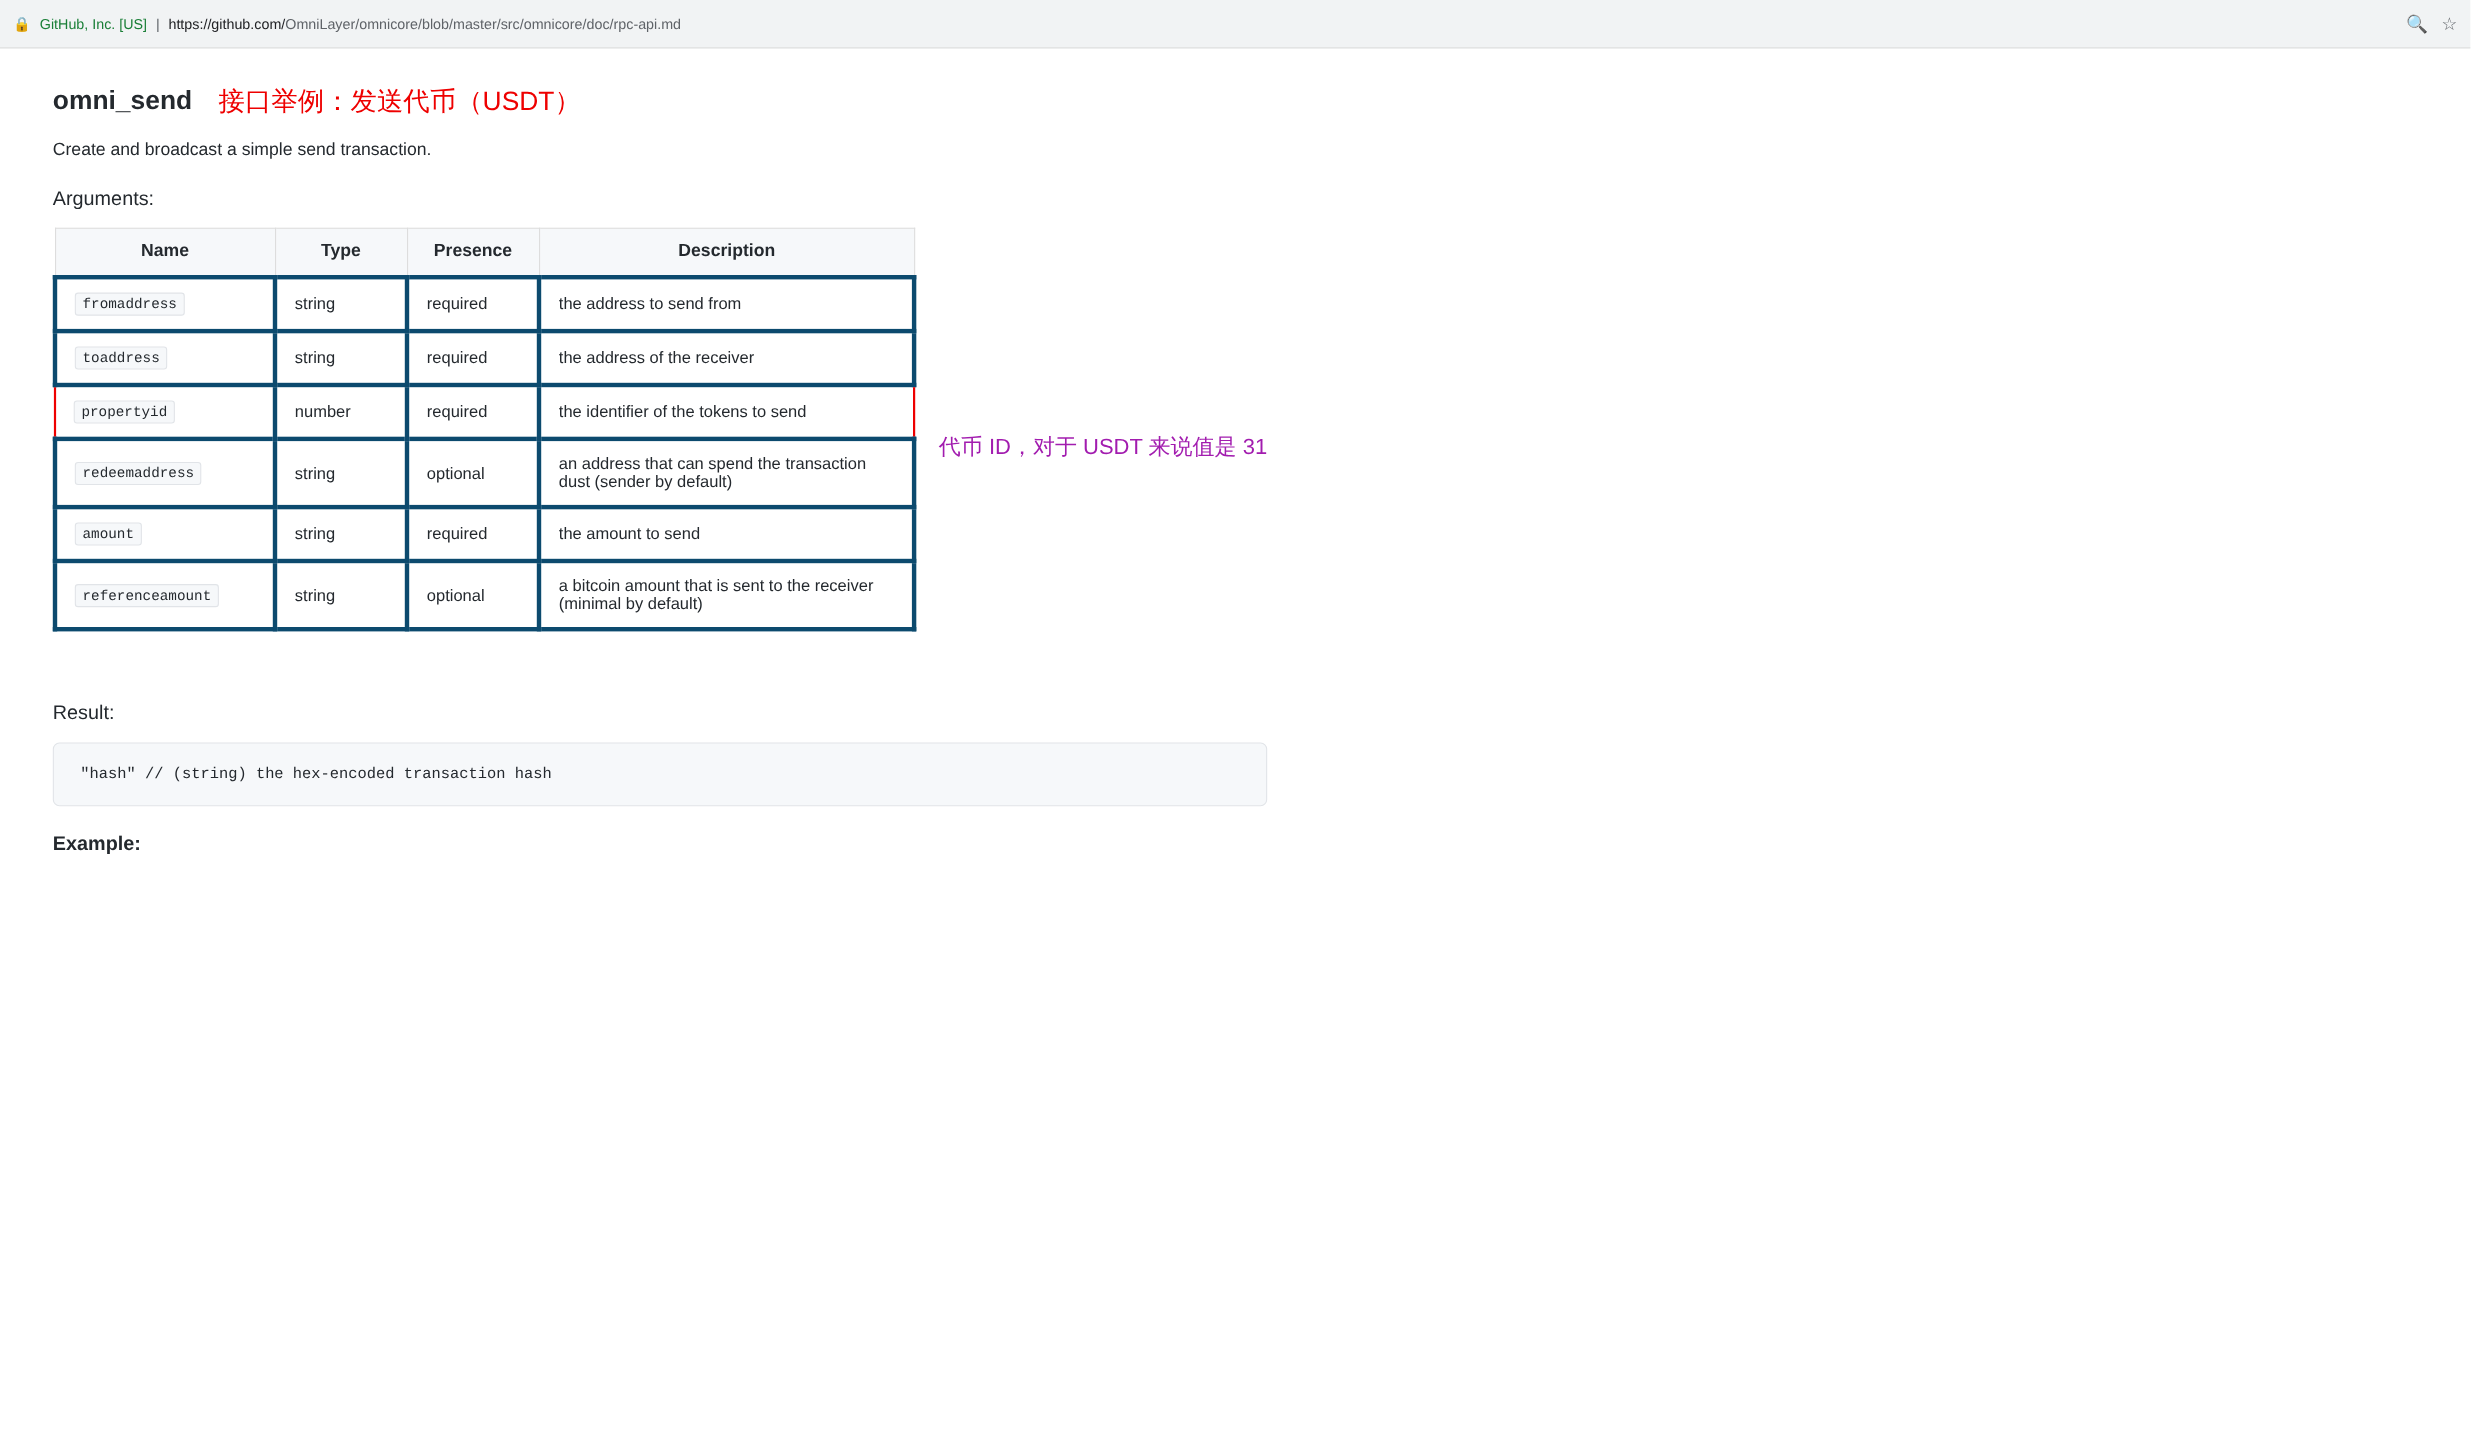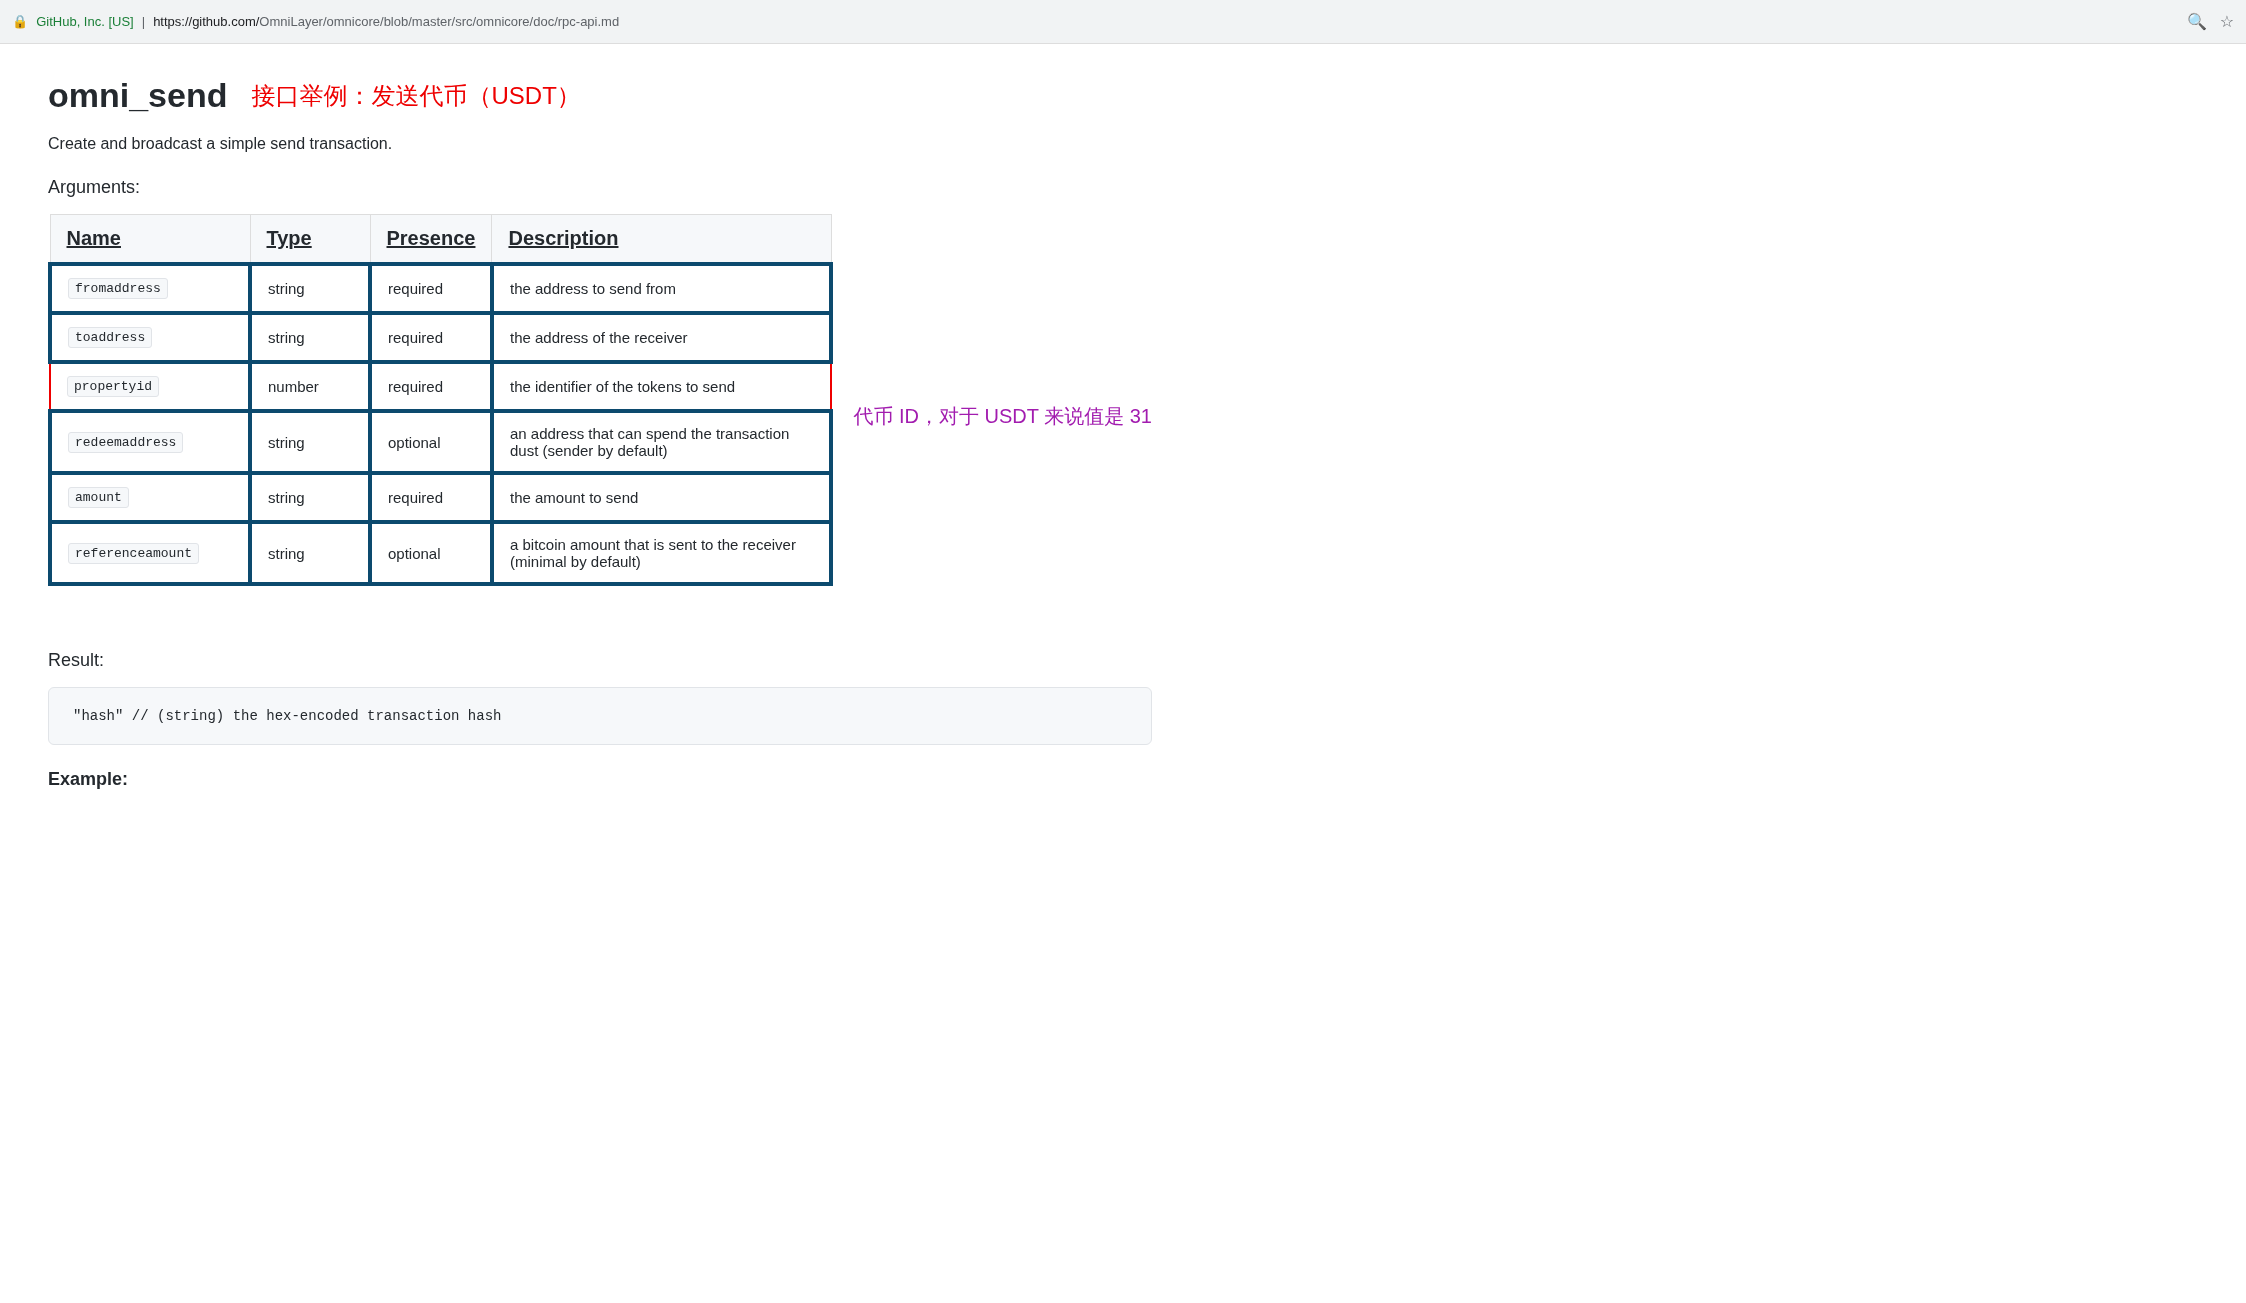--- a/index.html
+++ b/index.html
@@ -69,21 +69,21 @@
     }
 
     .page-heading {
       display: flex;
       align-items: center;
       gap: 24px;
       margin-bottom: 20px;
     }
 
     .heading-main {
-      font-size: 34px;
+      font-size: 24px;
       font-weight: 700;
       color: #24292e;
       text-align: right;
     }
 
     .heading-annotation {
       font-size: 24px;
       color: #e00;
       font-weight: 400;
     }
@@ -104,25 +104,24 @@
     .args-table {
       border-collapse: collapse;
       width: 100%;
       margin-bottom: 32px;
       border: 1px solid #ddd;
     }
 
     .args-table th {
       background: #f6f8fa;
       font-weight: 600;
-      font-size: 20px;
+      font-size: 16px;
       padding: 12px 16px;
-      text-align: left;
+      text-align: center;
       border: 1px solid #ddd;
-      text-decoration: underline;
     }
 
     .args-table td {
       padding: 12px 16px;
       border: 4px solid #0c4a6e;
       font-size: 15px;
       vertical-align: middle;
     }
 
     .args-table .col-name {

